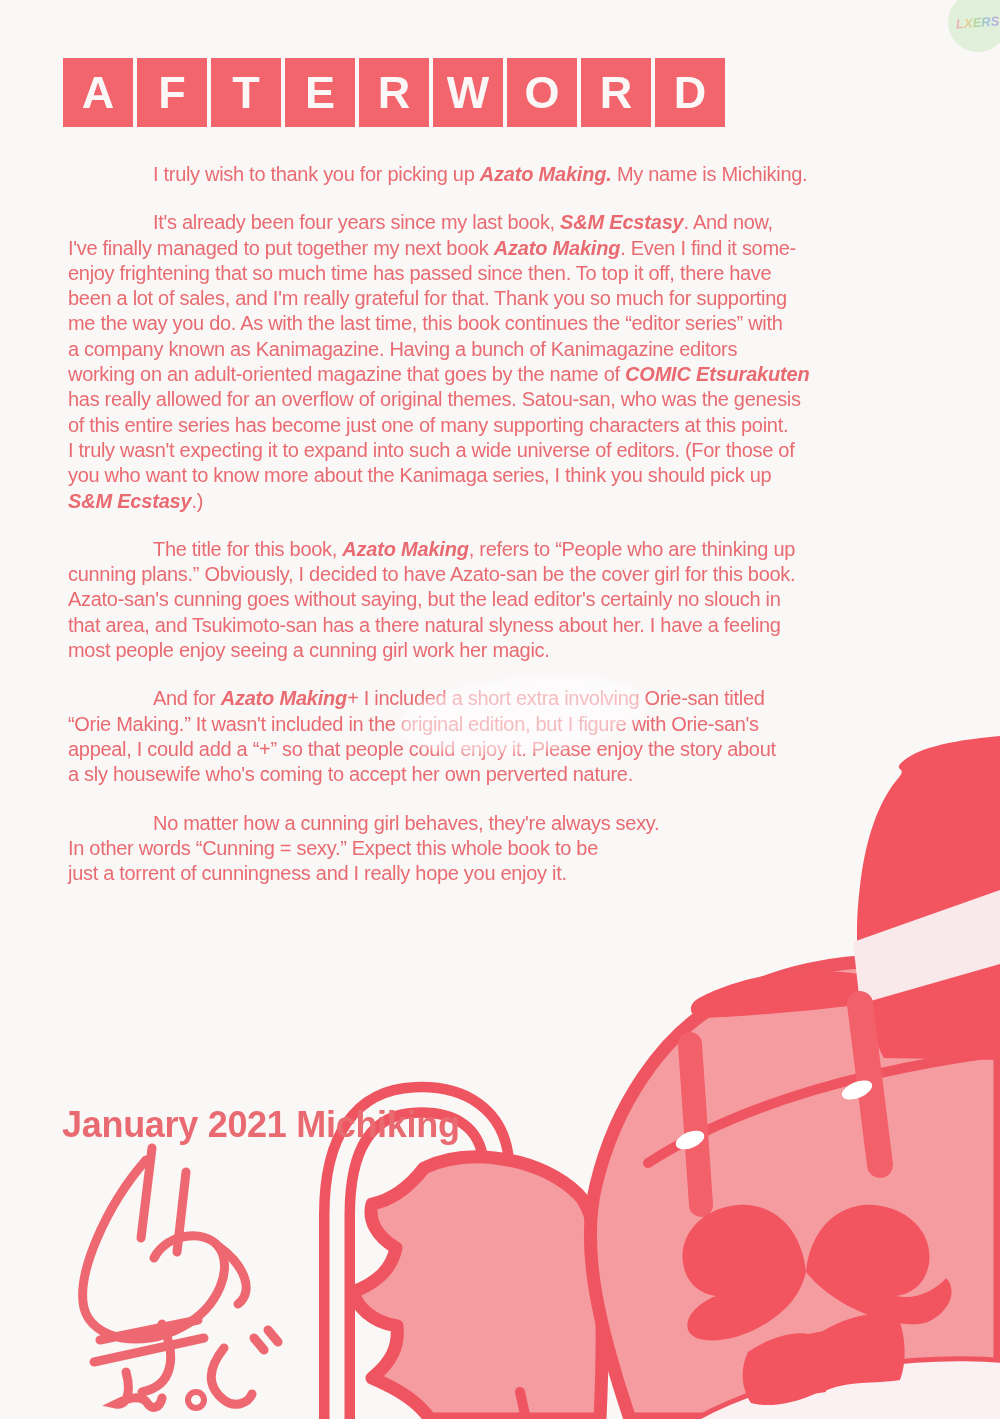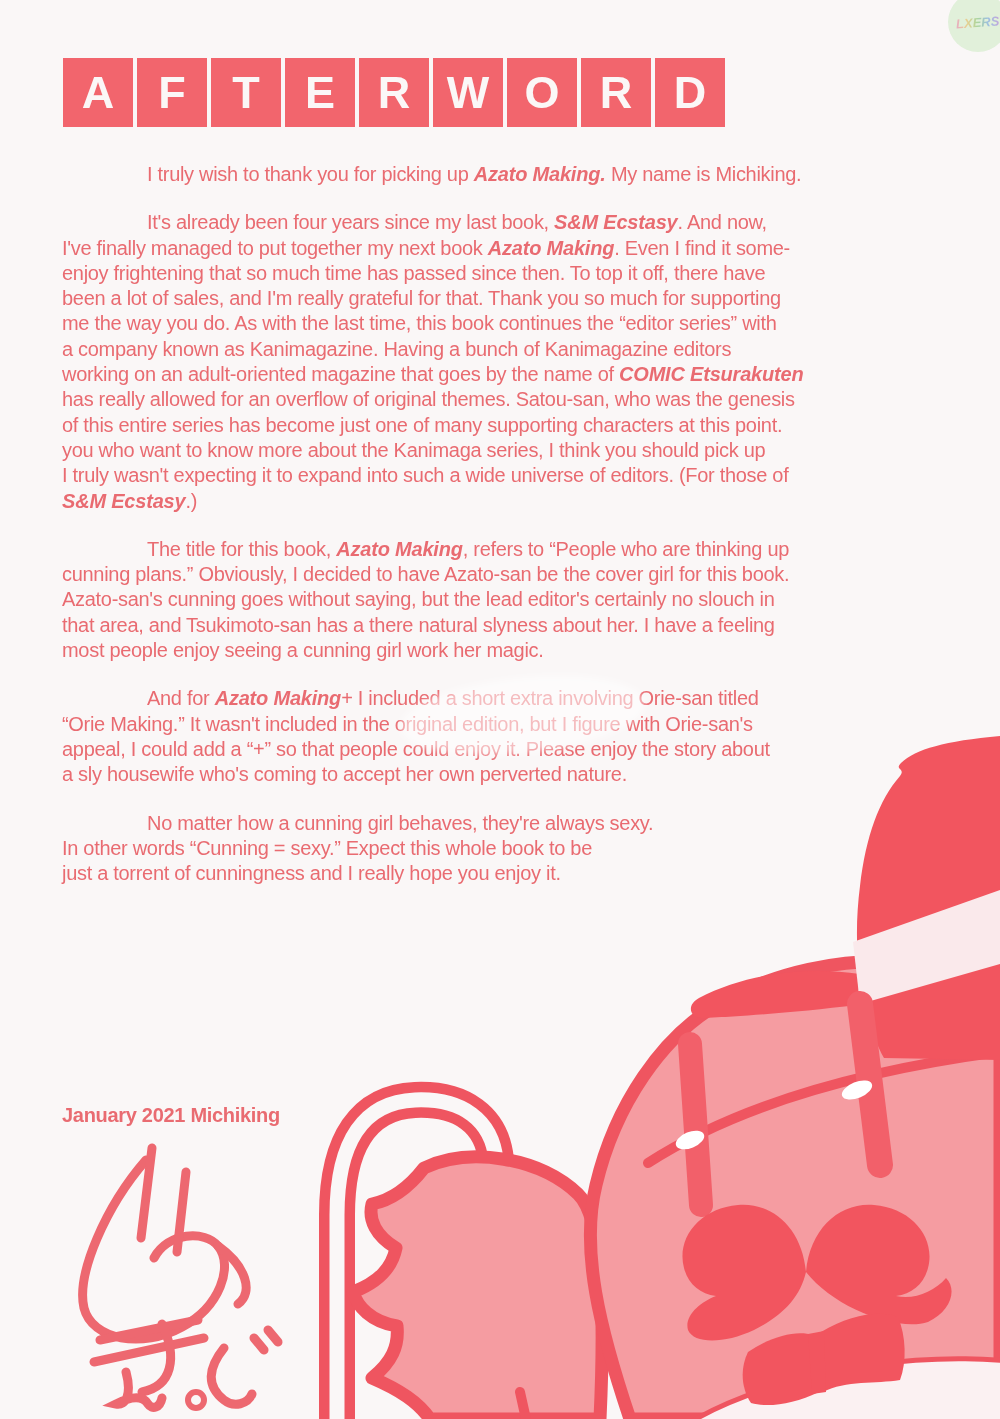--- a/index.html
+++ b/index.html
@@ -22,30 +22,30 @@
   }
   
   .title-row{position:absolute;left:63px;top:58px;display:flex;gap:4px;z-index:2;}
   .tile{
     width:70px;height:69px;background:#f2656d;color:#fbf7f7;
     display:flex;align-items:center;justify-content:center;
     font-size:45px;font-weight:bold;
   }
   
   .body-text{
-    position:absolute;left:62px;top:162px;width:860px;z-index:2;
+    position:absolute;left:68px;top:162px;width:860px;z-index:2;
     color:#e96b71;font-size:20px;line-height:25.3px;letter-spacing:-0.3px;
   }
   .para{margin:0 0 23px 0;}
   .line{white-space:pre;}
   .line.first{text-indent:85px;}
   .body-text b i{letter-spacing:-0.2px;}
   .signoff{
     position:absolute;left:62px;top:1104px;z-index:2;
-    color:#e96b71;font-size:20px;font-weight:bold;letter-spacing:-0.3px;
+    color:#e96b71;font-size:36px;font-weight:bold;letter-spacing:-0.3px;
   }
   .illustration{position:absolute;left:0;top:0;z-index:1;}
   .signature{position:absolute;left:48px;top:1142px;z-index:2;}
   .text-fade{
     position:absolute;left:400px;top:678px;width:245px;height:75px;z-index:3;
     background:rgba(255,255,255,.55);border-radius:50%;transform:rotate(-6deg);
     filter:blur(3px);pointer-events:none;
   }
 </style>
 </head>
@@ -74,22 +74,22 @@
     <div class="para">
       <div class="line first">It's already been four years since my last book, <b><i>S&amp;M Ecstasy</i></b>. And now,</div>
       <div class="line">I've finally managed to put together my next book <b><i>Azato Making</i></b>. Even I find it some-</div>
       <div class="line">enjoy frightening that so much time has passed since then. To top it off, there have</div>
       <div class="line">been a lot of sales, and I'm really grateful for that. Thank you so much for supporting</div>
       <div class="line">me the way you do. As with the last time, this book continues the “editor series” with</div>
       <div class="line">a company known as Kanimagazine. Having a bunch of Kanimagazine editors</div>
       <div class="line">working on an adult-oriented magazine that goes by the name of <b><i>COMIC Etsurakuten</i></b></div>
       <div class="line">has really allowed for an overflow of original themes. Satou-san, who was the genesis</div>
       <div class="line">of this entire series has become just one of many supporting characters at this point.</div>
+      <div class="line">I truly wasn't expecting it to expand into such a wide universe of editors. (For those of</div>
       <div class="line">you who want to know more about the Kanimaga series, I think you should pick up</div>
-      <div class="line">I truly wasn't expecting it to expand into such a wide universe of editors. (For those of</div>
       <div class="line"><b><i>S&amp;M Ecstasy</i></b>.)</div>
     </div>
     <div class="para">
       <div class="line first">The title for this book, <b><i>Azato Making</i></b>, refers to “People who are thinking up</div>
       <div class="line">cunning plans.” Obviously, I decided to have Azato-san be the cover girl for this book.</div>
       <div class="line">Azato-san's cunning goes without saying, but the lead editor's certainly no slouch in</div>
       <div class="line">that area, and Tsukimoto-san has a there natural slyness about her. I have a feeling</div>
       <div class="line">most people enjoy seeing a cunning girl work her magic.</div>
     </div>
     <div class="para">

